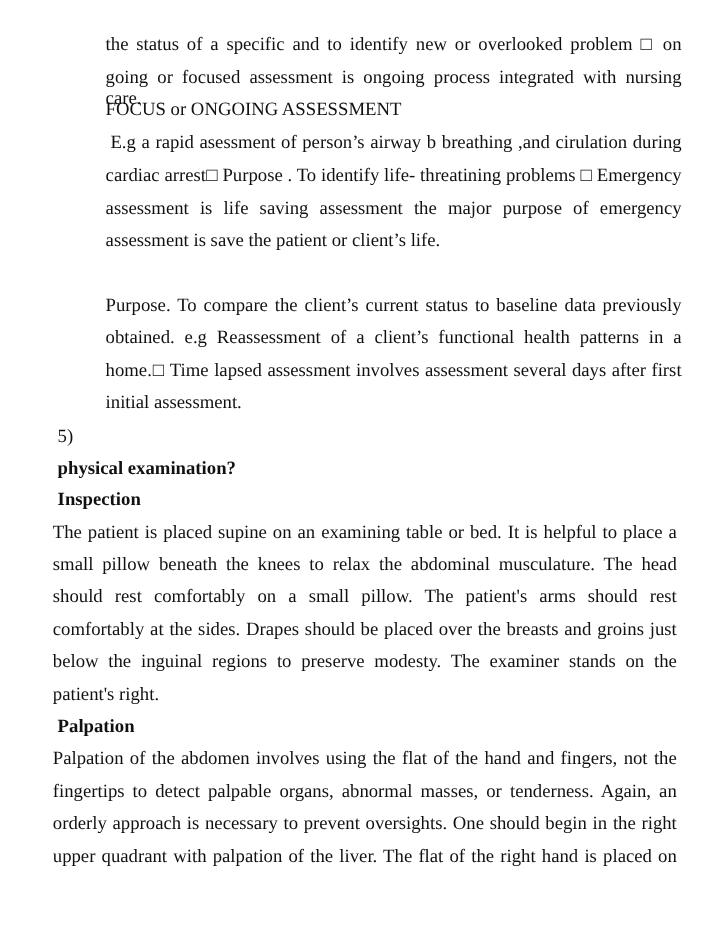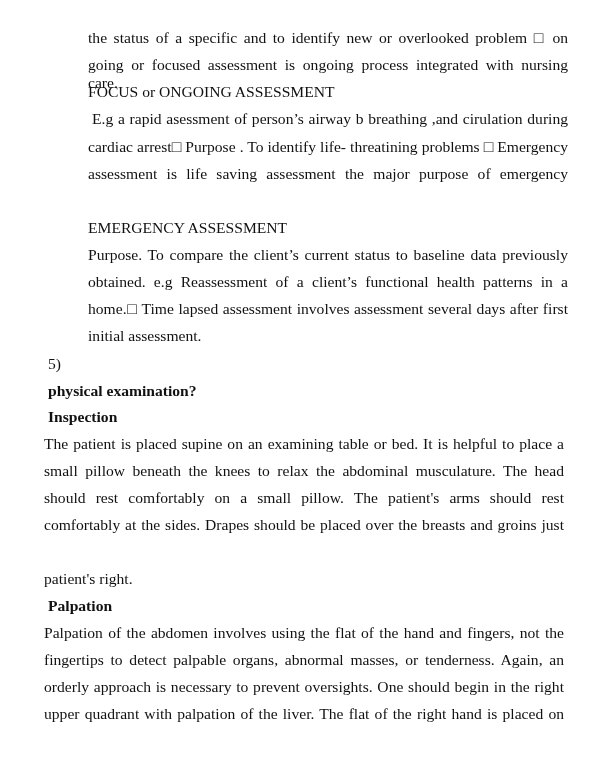--- a/index.html
+++ b/index.html
@@ -23,36 +23,37 @@
 <div class="page">
 
   <div class="line indent just" style="top:29px">the status of a specific and to identify new or overlooked problem □ on</div>
   <div class="line indent just" style="top:56px">going or focused assessment is ongoing process integrated with nursing care.</div>
 
   <div class="line indent u" style="top:83px">FOCUS or ONGOING ASSESSMENT</div>
 
   <div class="line just" style="top:110px; left:92px; width:476px">E.g a rapid asessment of person’s airway b breathing ,and cirulation during</div>
   <div class="line indent just" style="top:138px">cardiac arrest□ Purpose . To identify life- threatining problems □ Emergency</div>
   <div class="line indent just" style="top:165px">assessment is life saving assessment the major purpose of emergency</div>
+  <div class="line indent" style="top:192px">assessment is save the patient or client’s life.</div>
 
-  <div class="line indent u" style="top:219px">EMERGENCY ASSESSMENT</div>
 
   <div class="line indent just" style="top:246px">Purpose. To compare the client’s current status to baseline data previously</div>
   <div class="line indent just" style="top:273px">obtained. e.g Reassessment of a client’s functional health patterns in a</div>
   <div class="line indent just" style="top:300px">home.□ Time lapsed assessment involves assessment several days after first</div>
   <div class="line indent" style="top:327px">initial assessment.</div>
 
   <div class="line" style="top:355px; left:48px">5)</div>
   <div class="line b u" style="top:382px; left:48px">physical examination?</div>
 
   <div class="line b" style="top:408px; left:48px">Inspection</div>
   <div class="line full just" style="top:435px">The patient is placed supine on an examining table or bed. It is helpful to place a</div>
   <div class="line full just" style="top:489px">should rest comfortably on a small pillow. The patient's arms should rest</div>
   <div class="line full just" style="top:462px">small pillow beneath the knees to relax the abdominal musculature. The head</div>
   <div class="line full just" style="top:516px">comfortably at the sides. Drapes should be placed over the breasts and groins just</div>
+  <div class="line full just" style="top:543px">below the inguinal regions to preserve modesty. The examiner stands on the</div>
   <div class="line full" style="top:570px">patient's right.</div>
 
   <div class="line b" style="top:597px; left:48px">Palpation</div>
   <div class="line full just" style="top:624px">Palpation of the abdomen involves using the flat of the hand and fingers, not the</div>
   <div class="line full just" style="top:651px">fingertips to detect palpable organs, abnormal masses, or tenderness. Again, an</div>
   <div class="line full just" style="top:678px">orderly approach is necessary to prevent oversights. One should begin in the right</div>
   <div class="line full just" style="top:705px">upper quadrant with palpation of the liver. The flat of the right hand is placed on</div>
 
 </div>
 

